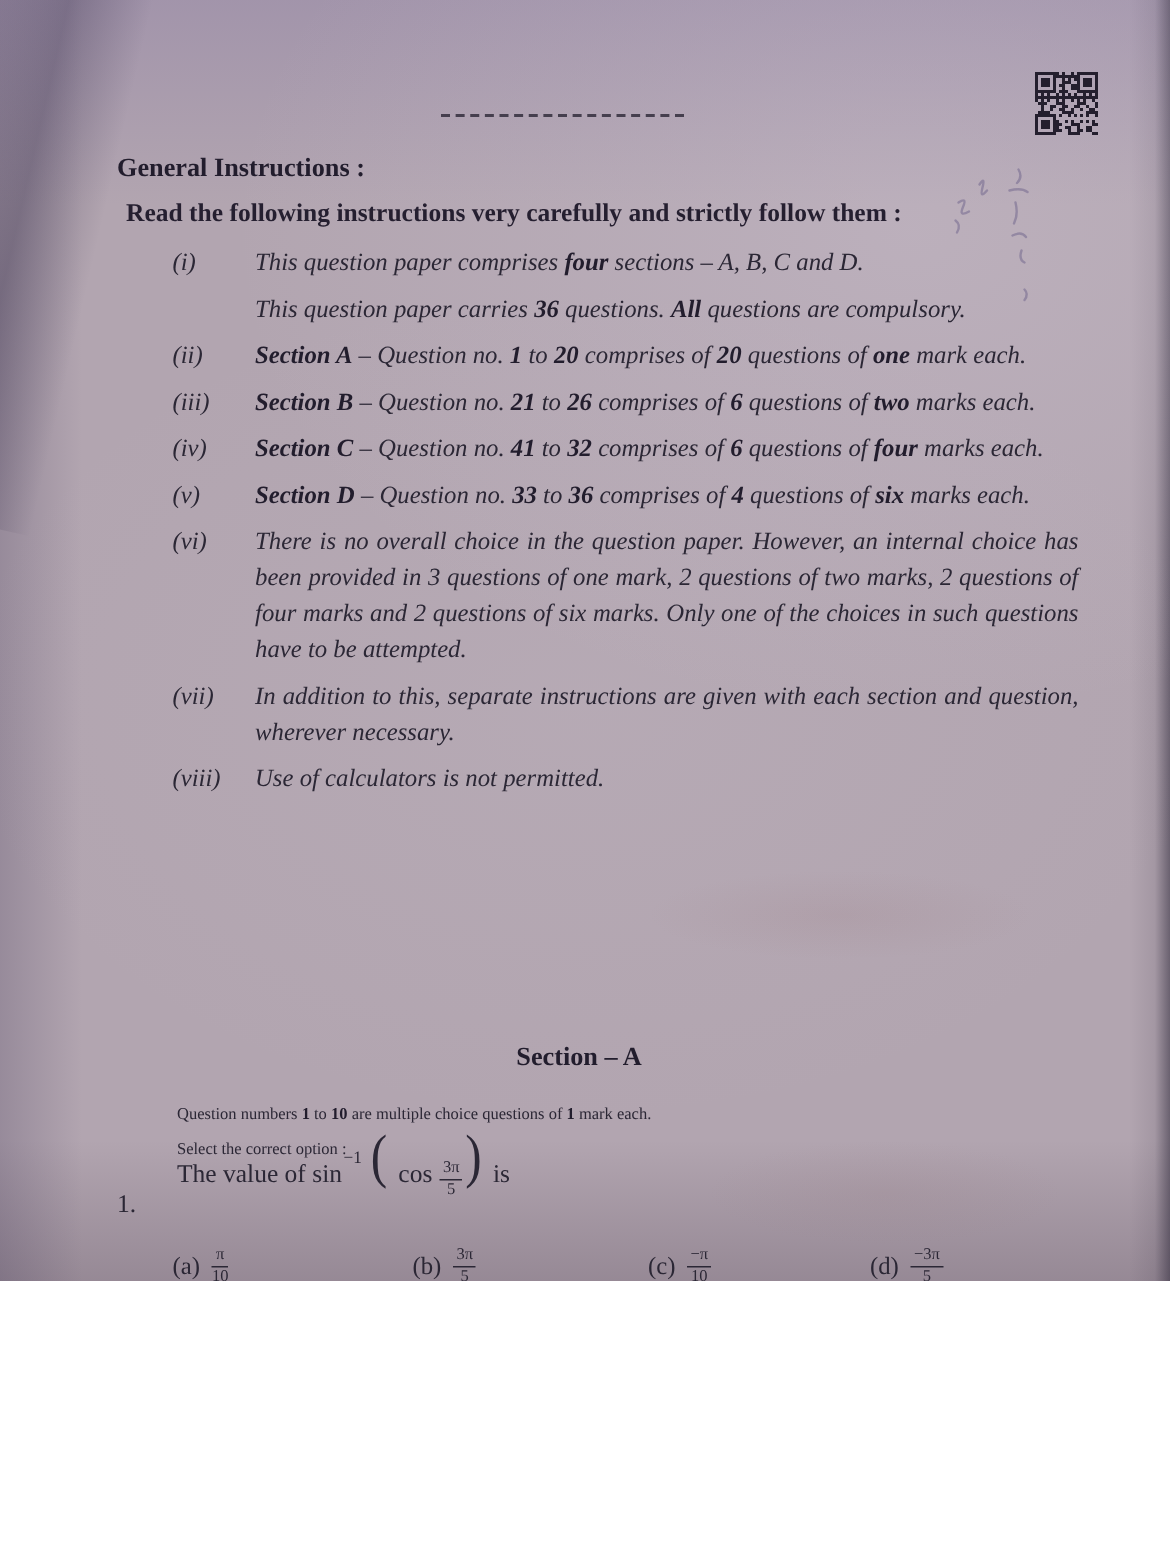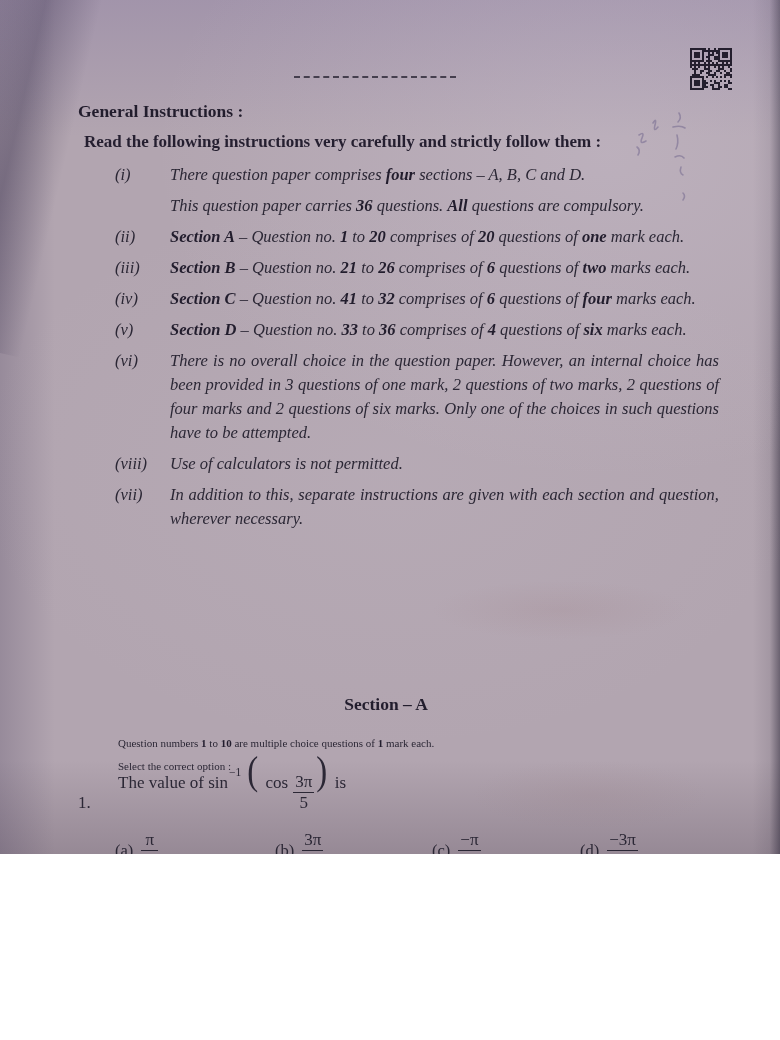--- a/index.html
+++ b/index.html
@@ -49,21 +49,21 @@
   .section-heading{position:absolute;left:0;right:8px;top:694px;text-align:center;font-size:17.5px;font-weight:bold;color:#221d2d;}
 
   .mcq-intro{position:absolute;left:118px;top:732px;width:604px;font-size:11px;line-height:23px;}
   .mcq-intro .line2{text-align:left;}
 
   .q1-num{position:absolute;left:78px;top:793px;font-size:17px;}
   .q1-formula{position:absolute;left:118px;top:773px;height:56px;display:inline-flex;align-items:flex-start;font-size:17px;}
   .q1-formula .gap{width:5px;}
   .q1-sup{font-size:11.5px;position:relative;top:-7px;left:1px;}
   .paren{font-size:40px;font-weight:400;line-height:0;transform:scaleX(.82);color:#2b2735;padding:0 1px;position:relative;top:-2px;}
-  .frac{display:inline-block;text-align:center;font-size:17px;line-height:1.08;vertical-align:middle;}
+  .frac{display:inline-block;text-align:center;font-size:11px;line-height:1.08;vertical-align:middle;}
   .frac .ftop{display:block;padding:0 2px 1px 2px;border-bottom:1.6px solid #2b2735;}
   .frac .fbot{display:block;padding-top:1px;}
 
   .options{position:absolute;left:112px;top:831px;width:620px;height:54px;}
   .opt{position:absolute;top:0;display:inline-flex;align-items:center;font-size:16.5px;}
   .opt .olabel{margin-right:8px;}
   .opt0{left:3px;} .opt1{left:163px;} .opt2{left:320px;} .opt3{left:468px;}
 
   .footer-box{
     position:absolute;left:57px;top:929px;
@@ -347,21 +347,21 @@
     </g>
   </svg>
 
   <div class="gi-title">General Instructions :</div>
   <div class="gi-subtitle">Read the following instructions very carefully and strictly follow them :</div>
 
   <div class="instr-list">
     <div class="instr-item">
       <span class="instr-num">(i)</span>
       <span class="instr-text">
-          <div class="ipara"><span>There question paper comprises </span><span class="seg-b">four</span><span> sections – A, B, C and D.</span></div>
+          <div class="ipara"><span>This question paper comprises </span><span class="seg-b">four</span><span> sections – A, B, C and D.</span></div>
           <div class="ipara"><span>This question paper carries </span><span class="seg-b">36</span><span> questions. </span><span class="seg-b">All</span><span> questions are compulsory.</span></div>
         </span>
     </div>
 
     <div class="instr-item">
       <span class="instr-num">(ii)</span>
       <span class="instr-text">
           <div class="ipara"><span class="seg-b">Section A</span><span> – Question no. </span><span class="seg-b">1</span><span> to </span><span class="seg-b">20</span><span> comprises of </span><span class="seg-b">20</span><span> questions of </span><span class="seg-b">one</span><span> mark each.</span></div>
         </span>
     </div>
@@ -388,30 +388,30 @@
     </div>
 
     <div class="instr-item">
       <span class="instr-num">(vi)</span>
       <span class="instr-text">
           <div class="ipara"><span>There is no overall choice in the question paper. However, an internal choice has been provided in 3 questions of one mark, 2 questions of two marks, 2 questions of four marks and 2 questions of six marks. Only one of the choices in such questions have to be attempted.</span></div>
         </span>
     </div>
 
     <div class="instr-item">
+      <span class="instr-num">(vii)</span>
+      <span class="instr-text">
+          <div class="ipara"><span>In addition to this, separate instructions are given with each section and question, wherever necessary.</span></div>
+        </span>
+    </div>
+
+    <div class="instr-item">
       <span class="instr-num">(viii)</span>
       <span class="instr-text">
           <div class="ipara"><span>Use of calculators is not permitted.</span></div>
-        </span>
-    </div>
-
-    <div class="instr-item">
-      <span class="instr-num">(vii)</span>
-      <span class="instr-text">
-          <div class="ipara"><span>In addition to this, separate instructions are given with each section and question, wherever necessary.</span></div>
         </span>
     </div>
   </div>
 
   <div class="section-heading">Section – A</div>
 
   <div class="mcq-intro">
     <div class="line1"><span>Question numbers </span><span class="seg-b">1</span><span> to </span><span class="seg-b">10</span><span> are multiple choice questions of </span><span class="seg-b">1</span><span> mark each.</span></div>
     <div class="line2">Select the correct option :</div>
   </div>

